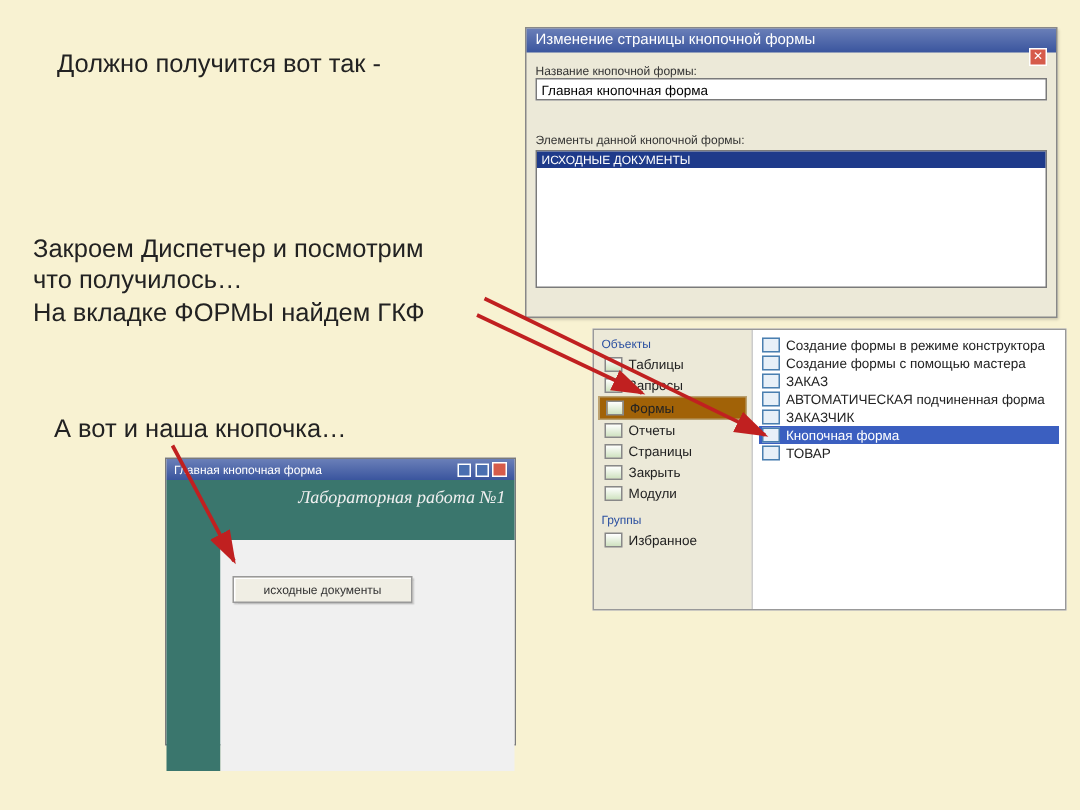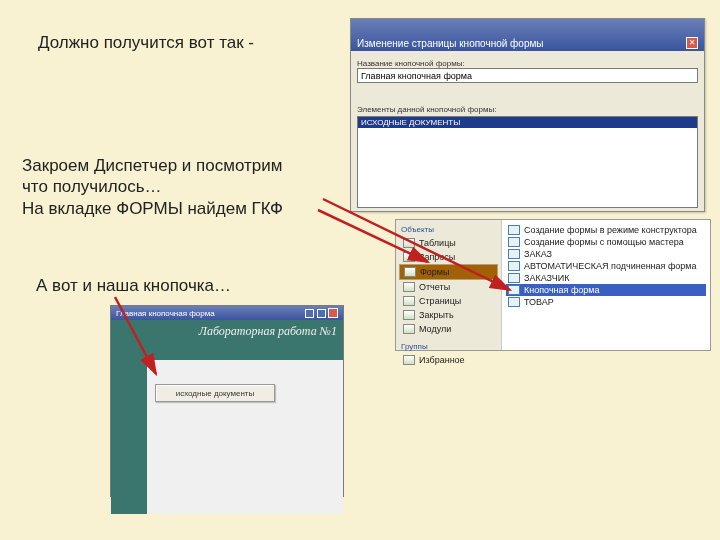--- a/index.html
+++ b/index.html
@@ -28,23 +28,24 @@
     background: #ece9d8;
     border: 1px solid #888;
     box-shadow: 1px 1px 2px rgba(0,0,0,.2);
     font-size: 9px;
   }
   .dialog-title {
     background: linear-gradient(#6a7fb8, #3a559e);
     color: #fff;
     padding: 2px 6px;
     font-size: 10px;
-    height: 32px;
-    display: flex;
-    align-items: flex-end;
+    height: 16px;
+    display: flex;
+    align-items: flex-start;
+    flex-direction: column;
   }
   .dialog-title .x {
     margin-left: auto;
     width: 12px; height: 12px;
     background: #d65b4a;
     border: 1px solid #fff;
     text-align: center;
     line-height: 10px;
     font-size: 8px;
   }
@@ -83,21 +84,21 @@
     justify-content: center;
     box-shadow: inset 1px 1px #fff;
   }
 
   
   .db-panel {
     position: absolute;
     left: 395px;
     top: 219px;
     width: 316px;
-    height: 132px;
+    height: 188px;
     background: #fff;
     border: 1px solid #999;
     font-size: 9px;
     display: flex;
   }
   .db-left {
     width: 106px;
     background: #ece9d8;
     border-right: 1px solid #ccc;
     padding: 3px;

